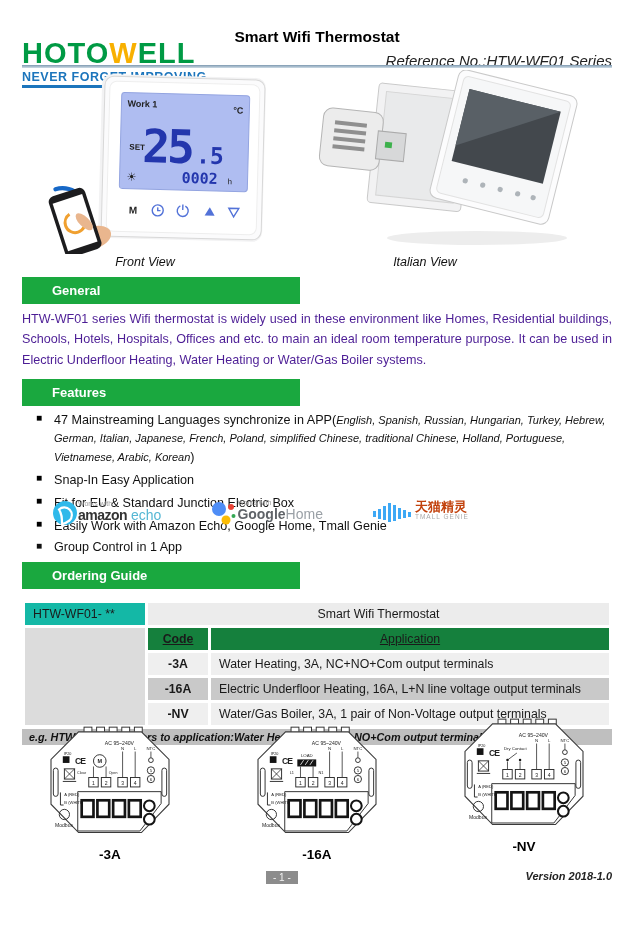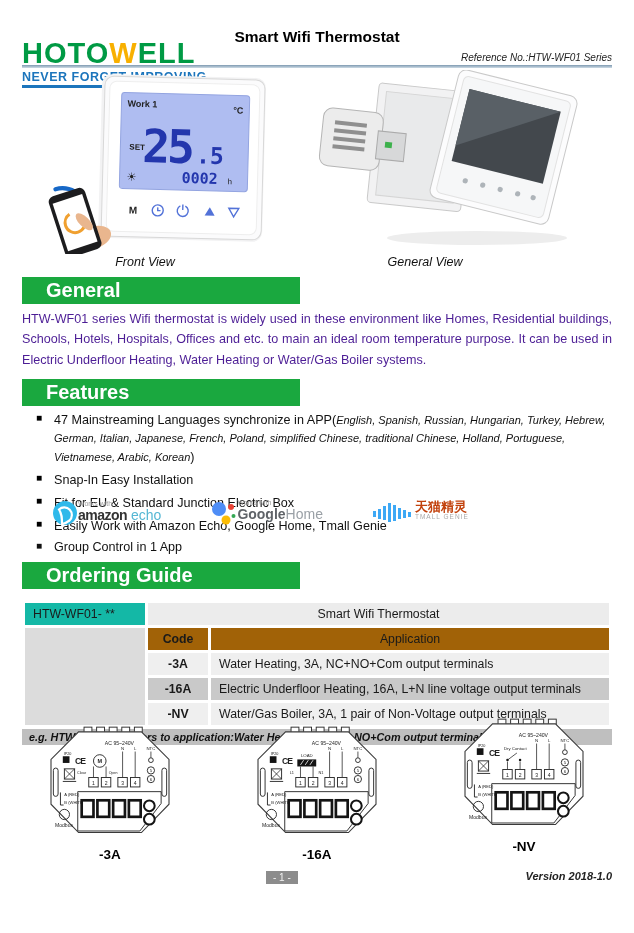--- a/index.html
+++ b/index.html
@@ -7,33 +7,33 @@
         font-family:"Liberation Sans",sans-serif;color:#1a1a1a;}
   
   .logo{position:absolute;left:22px;top:12px;line-height:1;}
   .logo-main{font-size:29px;font-weight:bold;letter-spacing:1px;line-height:1;margin-top:27px;}
   .logo-green{color:#009a44;}
   .logo-yellow{color:#f8b000;}
   .logo-tag{display:inline-block;margin-top:2px;font-size:12.5px;font-weight:bold;
             color:#1c75bc;letter-spacing:0.5px;border-bottom:3px solid #1c75bc;padding-bottom:1px;}
   .doc-title{position:absolute;left:0;right:0;top:28px;text-align:center;
              font-size:15.5px;font-weight:bold;color:#000;}
-  .doc-ref{position:absolute;right:22px;top:52px;font-size:10px;font-style:italic;color:#222;}
+  .doc-ref{position:absolute;right:22px;top:52px;font-size:15px;font-style:italic;color:#222;}
   .header-rule{position:absolute;left:22px;right:22px;top:65px;height:3px;
                background:linear-gradient(to bottom,#7d99b0,#cfdce6);}
   
   .front-view{position:absolute;left:32px;top:72px;}
   .general-view{position:absolute;left:312px;top:70px;}
   .img-label{position:absolute;font-size:12.5px;font-style:italic;color:#111;text-align:center;}
   .img-label.front{left:60px;top:255px;width:170px;}
   .img-label.general{left:345px;top:255px;width:160px;}
   
   .banner{position:absolute;left:22px;width:278px;height:27px;background:#1aa83f;
-          color:#fff;font-weight:bold;font-size:20px;line-height:27px;
-          padding-left:24px;box-sizing:border-box;}
+          color:#fff;font-weight:bold;font-size:13px;line-height:27px;
+          padding-left:30px;box-sizing:border-box;}
   .banner.general{top:277px;}
   .banner.features{top:379px;}
   .banner.ordering{top:562px;}
   
   .para{position:absolute;left:22px;right:22px;top:309px;font-size:12.6px;
         line-height:1.62;text-align:justify;color:#4c1d95;}
   .features-list{position:absolute;left:22px;right:22px;top:411px;margin:0;padding:0;list-style:none;}
   .features-list li{display:flex;margin-bottom:5px;font-size:12.6px;line-height:1.45;color:#111;}
   .features-list .bullet{flex:0 0 32px;font-size:10px;padding-left:14px;box-sizing:border-box;color:#000;}
   .langs{font-style:italic;font-size:11px;}
@@ -51,21 +51,21 @@
   .tmall-txt{line-height:1.05;}
   .tmall-cn{font-size:13px;color:#c2410c;font-weight:bold;}
   .tmall-en{font-size:6.5px;color:#a9a9a9;letter-spacing:1px;}
   
   .order-wrap{position:absolute;left:22px;right:22px;top:600px;}
   table.order{width:100%;border-collapse:separate;border-spacing:3px;font-size:12.3px;}
   table.order td{padding:1px 8px;height:20px;vertical-align:middle;}
   td.model{background:#14b8a6;width:104px;}
   td.span-cell{background:#ececec;text-align:center;}
   td.left-merged{background:#dcdcdc;}
-  td.hdr{background:#a16207;text-align:center;}
+  td.hdr{background:#15803d;text-align:center;text-decoration:underline;}
   td.code-col{width:44px;text-align:center;font-weight:bold;}
   tr.r-light td.cell{background:#efefef;}
   tr.r-dark td.cell{background:#c9c9c9;}
   .order-note{margin-top:1px;background:#bfbfbf;color:#111;font-size:10.8px;
               font-weight:bold;font-style:italic;padding:2px 7px;}
   
   .diagrams{position:absolute;left:20px;right:20px;top:724px;display:flex;justify-content:space-between;}
   .diagram{width:180px;text-align:center;}
   .diagram.nv{transform:translateY(-8px);}
   .diagram-label{font-size:13.5px;font-weight:bold;margin-top:1px;color:#000;}
@@ -158,34 +158,34 @@
       <polygon points="140,28 234,28 140,86" fill="#596066"></polygon>
       <circle cx="158" cy="118" r="2.6" fill="#aeb4b9"></circle>
       <circle cx="176" cy="118" r="2.6" fill="#aeb4b9"></circle>
       <circle cx="194" cy="118" r="2.6" fill="#aeb4b9"></circle>
       <circle cx="212" cy="118" r="2.6" fill="#aeb4b9"></circle>
       <circle cx="228" cy="118" r="2.6" fill="#aeb4b9"></circle>
     </g>
   </svg>
 
   <div class="img-label front">Front View</div>
-  <div class="img-label general">General View</div>
+  <div class="img-label general">Italian View</div>
 
   <div class="banner general">General</div>
   <div class="para">HTW-WF01 series Wifi thermostat is widely used in these environment like Homes, Residential buildings, Schools, Hotels, Hospitals, Offices and etc. to main an ideal room temperature purpose. It can be used in Electric Underfloor Heating, Water Heating or Water/Gas Boiler systems.</div>
 
   <div class="banner features">Features</div>
   <ul class="features-list">
     <li>
       <span class="bullet">■</span>
       <span class="ftext"><span>47 Mainstreaming Languages synchronize in APP(</span><span class="langs">English, Spanish, Russian, Hungarian, Turkey, Hebrew, German, Italian, Japanese, French, Poland, simplified Chinese, traditional Chinese, Holland, Portuguese, Vietnamese, Arabic, Korean</span><span>)</span></span>
     </li>
     <li>
       <span class="bullet">■</span>
-      <span class="ftext">Snap-In Easy Installation</span>
+      <span class="ftext">Snap-In Easy Application</span>
     </li>
     <li>
       <span class="bullet">■</span>
       <span class="ftext">Fit for EU &amp; Standard Junction Electric Box</span>
     </li>
     <li>
       <span class="bullet">■</span>
       <span class="ftext">Easily Work with Amazon Echo, Google Home, Tmall Genie</span>
     </li>
   </ul>

